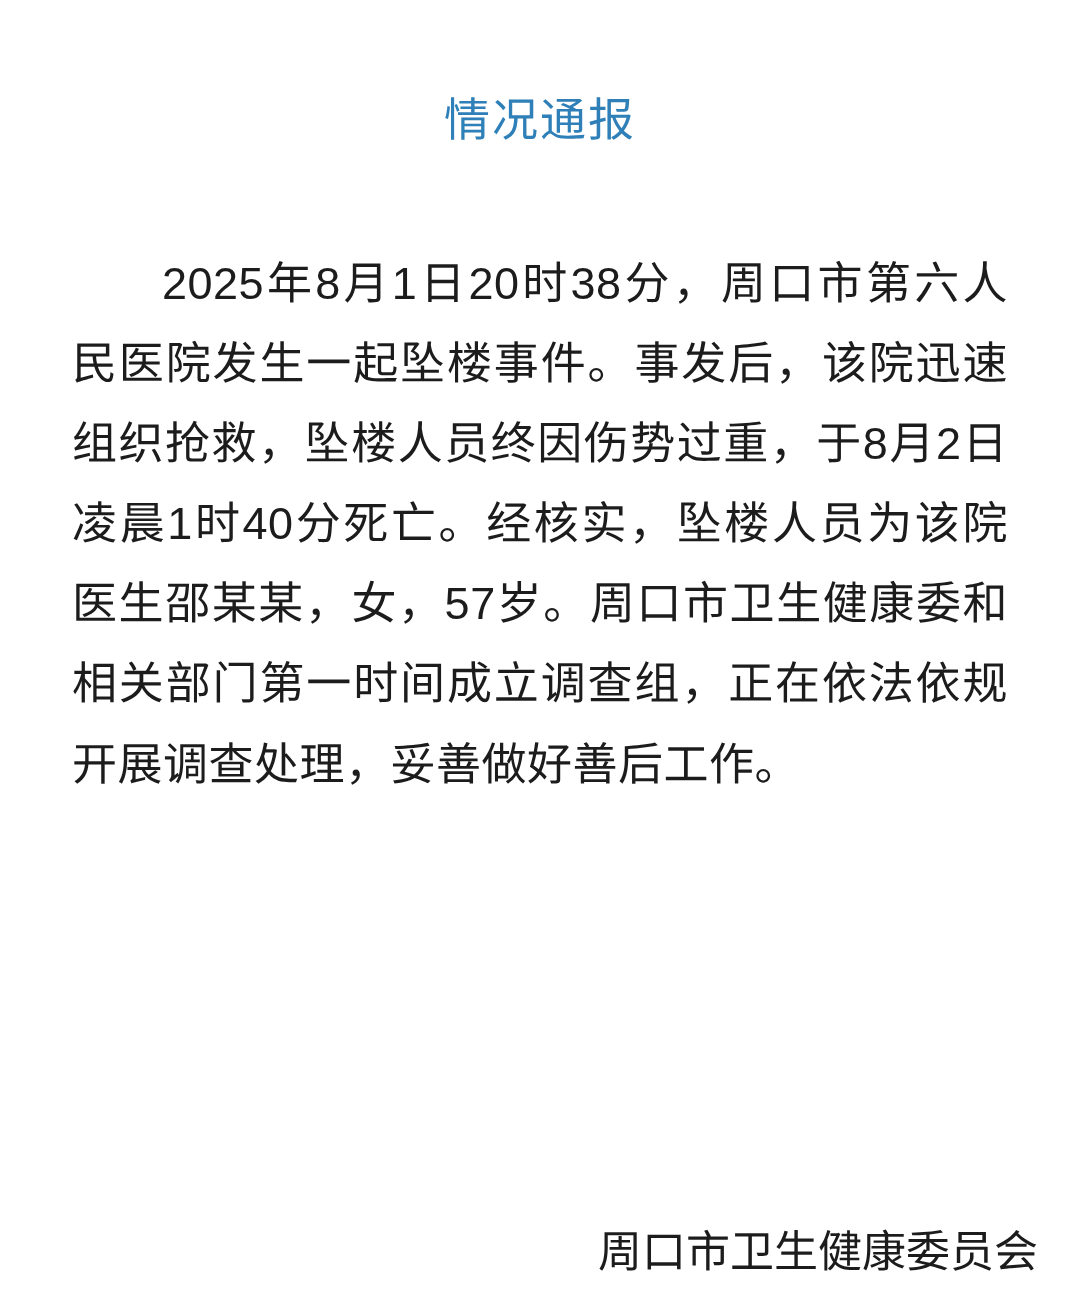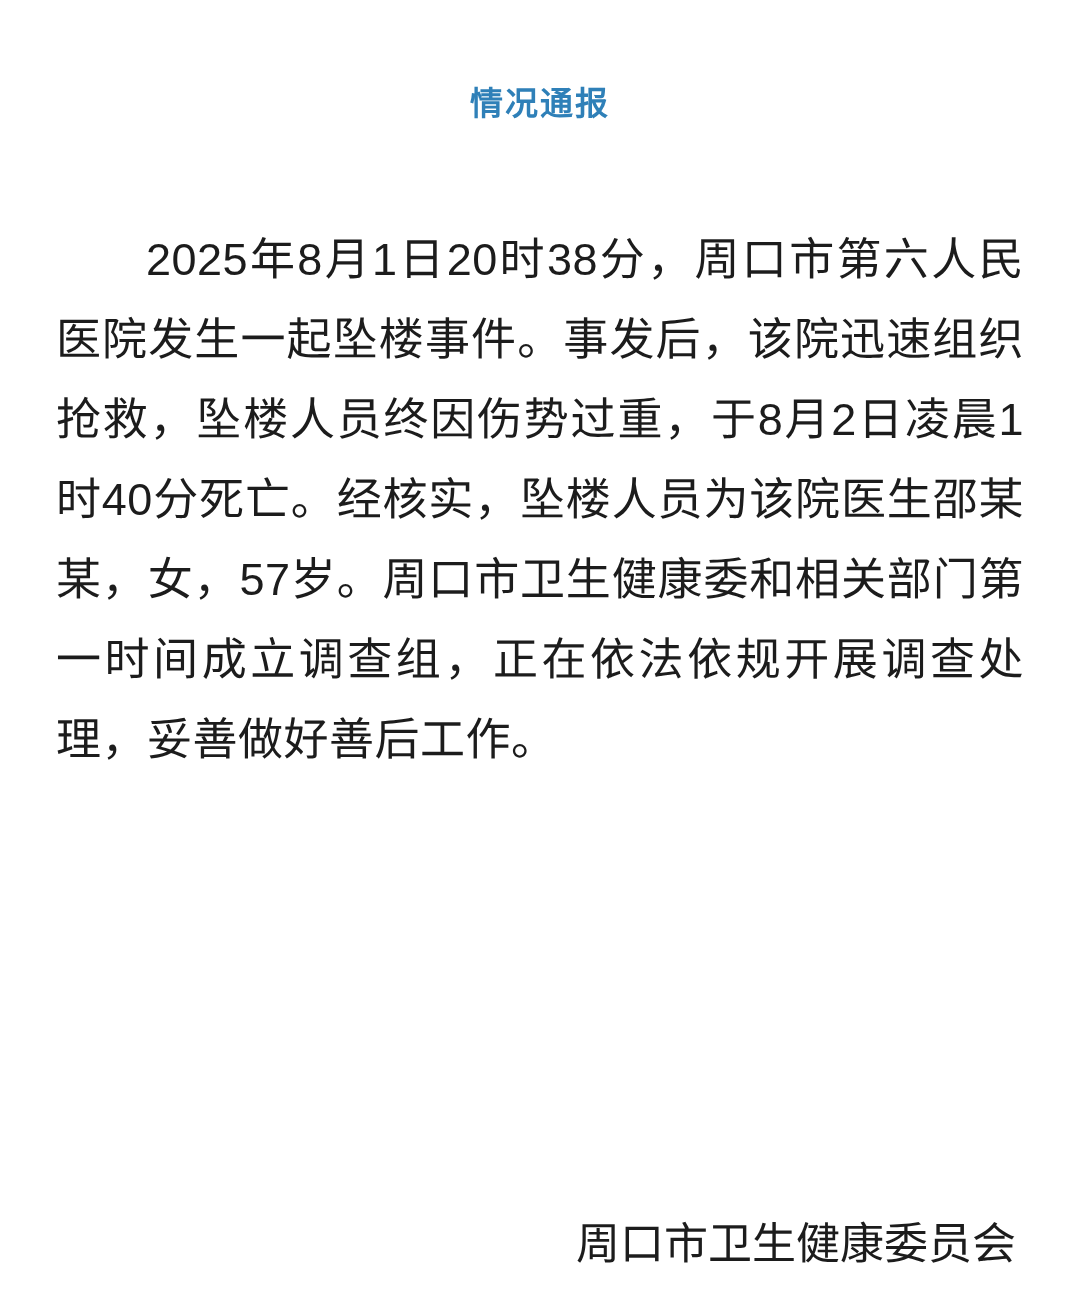--- a/index.html
+++ b/index.html
@@ -18,42 +18,42 @@
     width: 1080px;
     height: 1314px;
     box-sizing: border-box;
     padding: 0 56px;
     position: relative;
     background: #ffffff;
   }
   .doc-title {
     text-align: center;
     color: #2f80b8;
-    font-size: 33px;
-    font-weight: bold;
+    font-size: 46px;
+    font-weight: normal;
     letter-spacing: 2px;
     padding-top: 62px;
     line-height: 1.2;
   }
   .body-block {
     margin-top: 96px;
     font-size: 45px;
     line-height: 1.78;
     letter-spacing: 0.5px;
     text-align: justify;
     text-justify: inter-ideograph;
     color: #1c1c1c;
   }
   .body-paragraph {
     text-indent: 2em;
-    margin: 0;
+    margin: 16px;
   }
   .signature-block {
     position: absolute;
-    right: 64px;
+    right: 42px;
     bottom: 52px;
     text-align: right;
     font-size: 44px;
     line-height: 1.85;
     color: #1c1c1c;
   }
   .sign-org, .sign-date {
     display: block;
     white-space: nowrap;
   }

